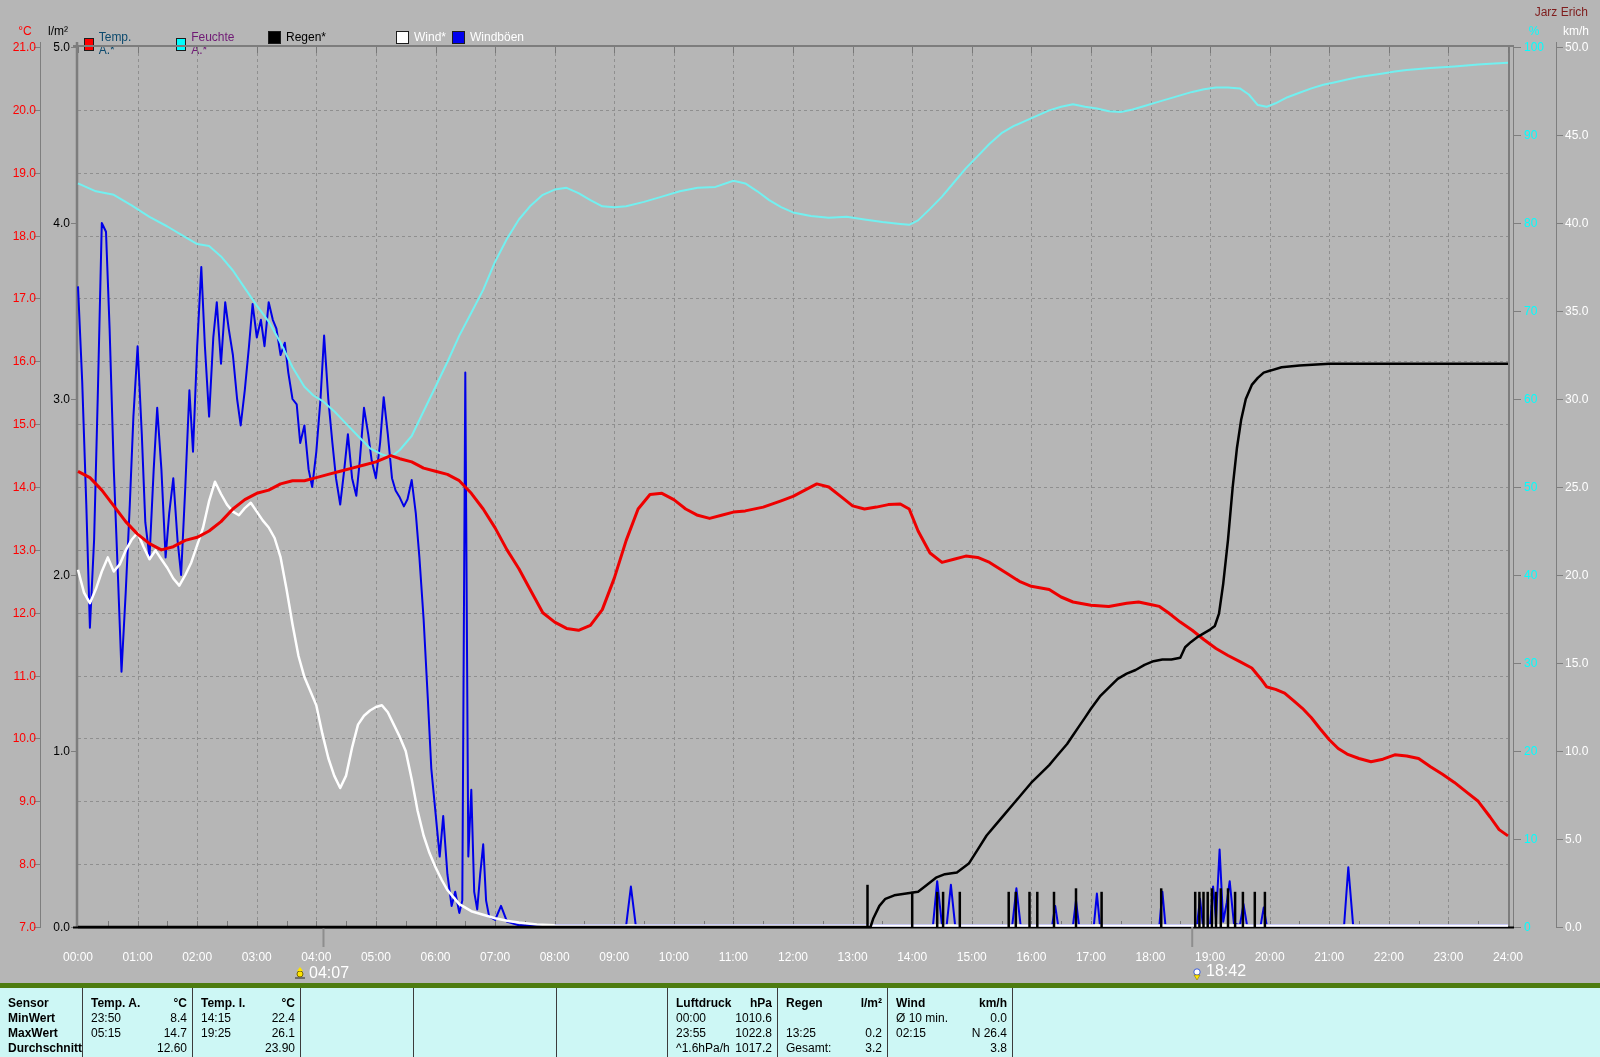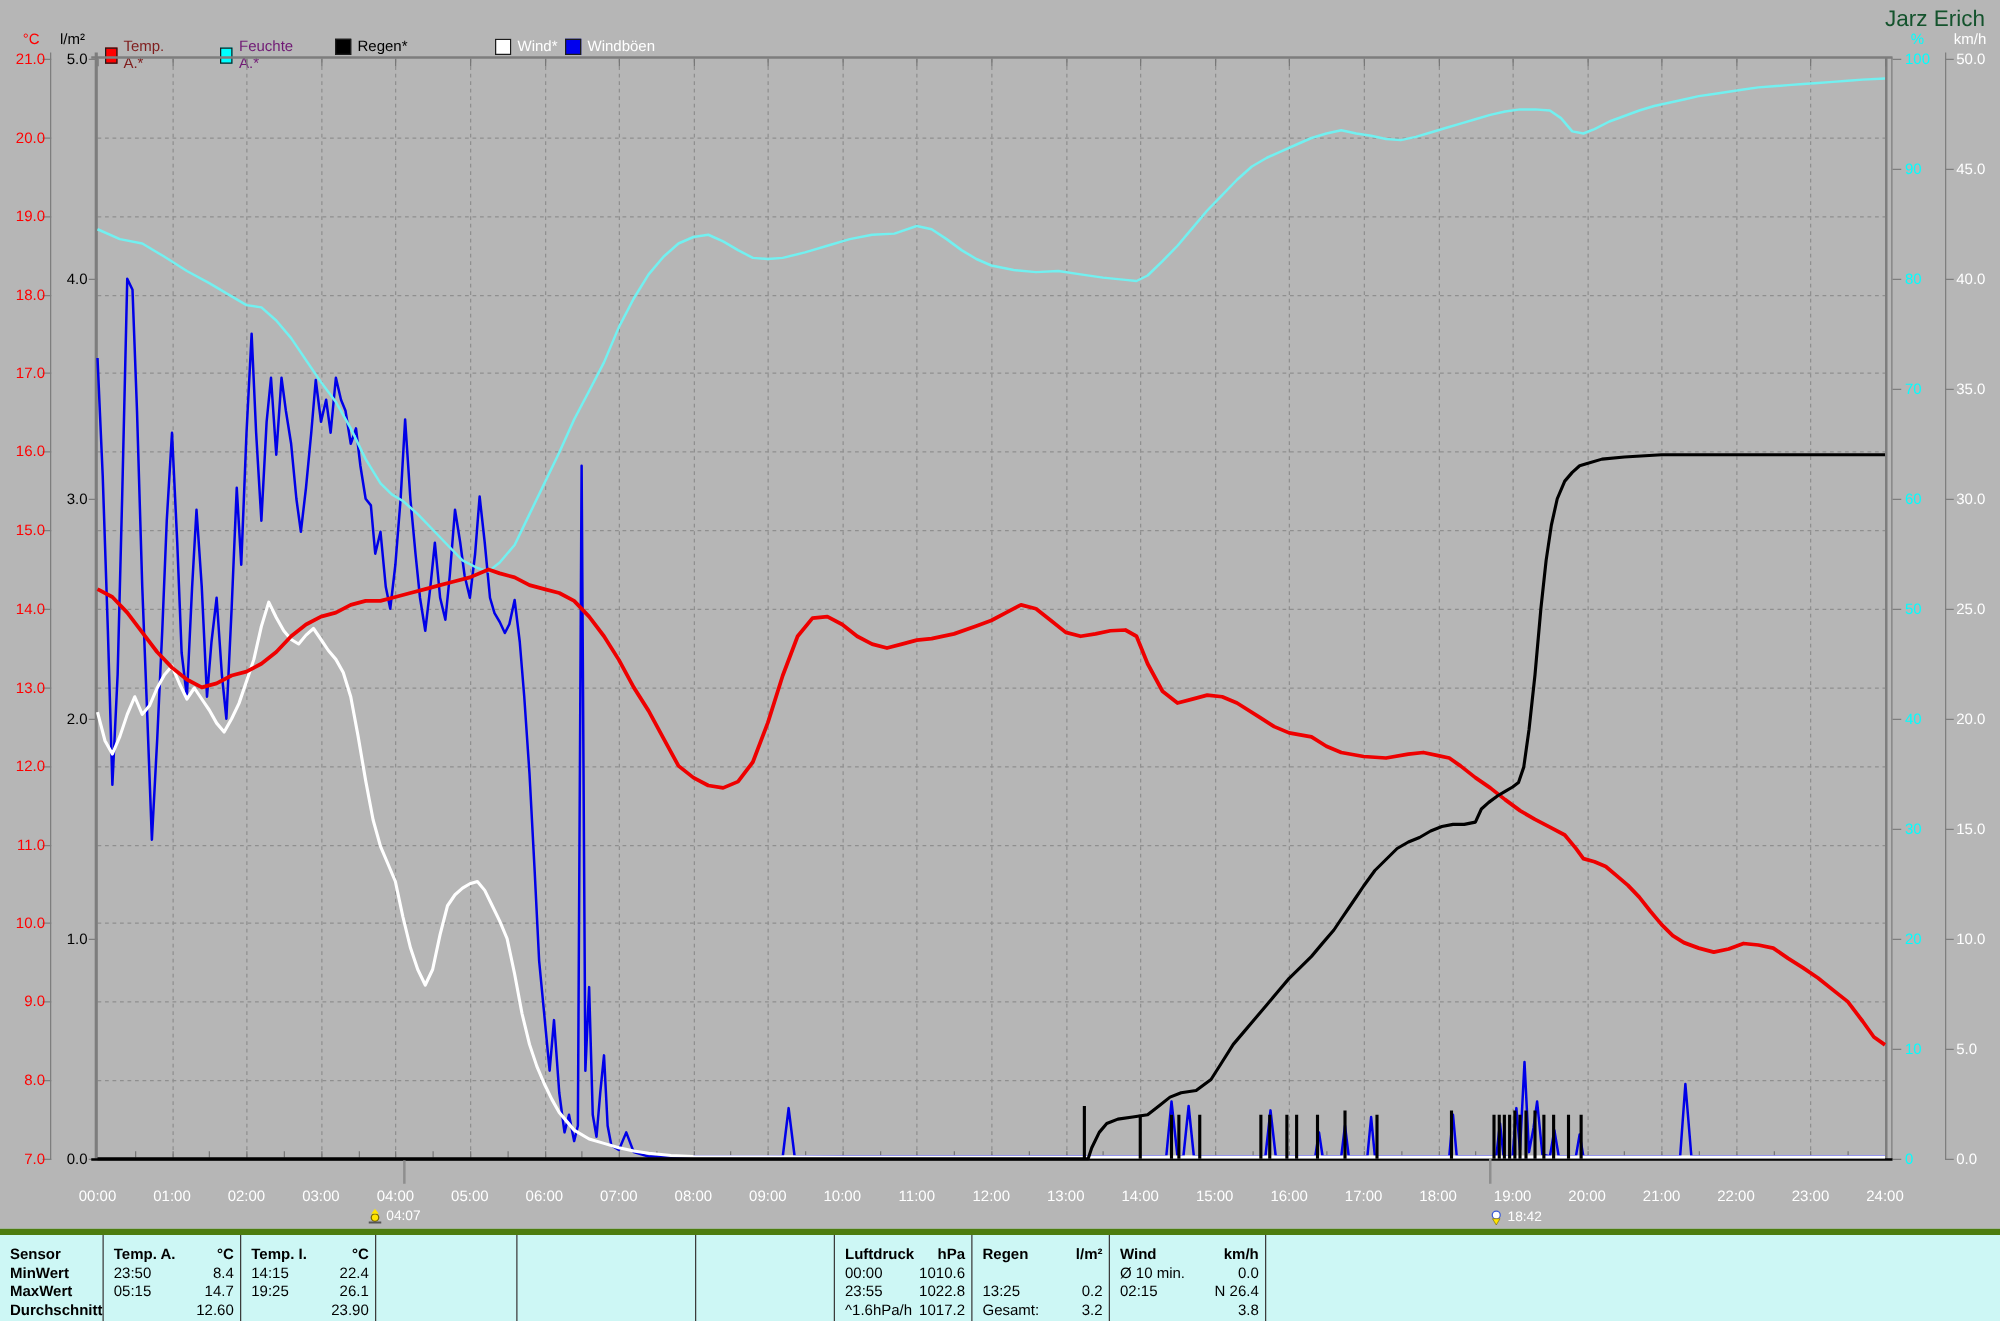--- a/index.html
+++ b/index.html
@@ -1,31 +1,31 @@
 <!DOCTYPE html>
 <html><head>
 <meta charset="utf-8">
 <style>
   html,body{margin:0;padding:0;background:#b6b6b6;width:1600px;height:1057px;overflow:hidden;
     font-family:"Liberation Sans",sans-serif;}
   #stage{position:relative;width:1600px;height:1057px;background:#b6b6b6;}
   #title{position:absolute;left:0;top:6px;width:1600px;text-align:center;color:#ffffff;font-size:13px;}
-  #watermark{position:absolute;right:12px;top:5px;color:#14532d;font-size:18px;}
+  #watermark{position:absolute;right:12px;top:5px;color:#7f1d1d;font-size:12px;}
   .axis-head{position:absolute;top:24px;font-size:12px;text-align:center;}
   #head-temp{left:8px;width:34px;color:#ff0000;}
   #head-rain{left:40px;width:36px;color:#000000;}
   #head-hum{left:1522px;width:24px;color:#00ffff;}
   #head-wind{left:1556px;width:40px;color:#ffffff;}
   #legend{position:absolute;left:0;top:31px;height:15px;}
   .legend-item{position:absolute;top:0;display:flex;align-items:center;}
   .swatch{display:inline-block;width:11px;height:11px;border:1px solid #1c1c1c;margin-right:5px;}
   .legend-label{font-size:12px;line-height:13px;}
   #chart{position:absolute;left:0;top:0;}
   #chart text{font-family:"Liberation Sans",sans-serif;}
-  .sun-ann{position:absolute;top:966px;height:14px;display:flex;align-items:center;color:#ffffff;font-size:11px;}
+  .sun-ann{position:absolute;top:966px;height:14px;display:flex;align-items:center;color:#ffffff;font-size:16px;}
   .sun-ann svg{margin-right:2px;}
   #sunrise{left:294px;}
   #sunset{left:1191px;align-items:flex-end;}
   #table{position:absolute;left:0;top:983px;width:1600px;height:74px;background:#cdf7f5;
     border-top:5px solid #4d7c0f;color:#000;font-size:12px;}
   .tcol{position:absolute;top:0;height:74px;border-left:1px solid #3c3c3c;box-sizing:border-box;padding-top:8px;}
   .tcol.first{border-left:none;}
   .trow{height:15px;line-height:15px;display:flex;justify-content:space-between;white-space:nowrap;}
   .trow .tl{padding-left:8px;}
   .trow .tr{padding-right:5px;text-align:right;}
@@ -40,21 +40,21 @@
   <div id="watermark">Jarz Erich</div>
 
   <span class="axis-head" id="head-temp">°C</span>
   <span class="axis-head" id="head-rain">l/m²</span>
   <span class="axis-head" id="head-hum">%</span>
   <span class="axis-head" id="head-wind">km/h</span>
 
   <div id="legend">
     <div class="legend-item" style="left: 84px;">
       <span class="swatch" style="background: rgb(255, 0, 0);"></span>
-      <span class="legend-label" style="color: #7f1d1d;">Temp. A.*</span>
+      <span class="legend-label" style="color: #0c4a6e;">Temp. A.*</span>
     </div>
     <div class="legend-item" style="left: 176px;">
       <span class="swatch" style="background: rgb(0, 255, 255);"></span>
       <span class="legend-label" style="color: #701a75;">Feuchte A.*</span>
     </div>
     <div class="legend-item" style="left: 268px;">
       <span class="swatch" style="background: rgb(0, 0, 0);"></span>
       <span class="legend-label" style="color: rgb(0, 0, 0);">Regen*</span>
     </div>
     <div class="legend-item" style="left: 360px; padding-left: 36px;">

